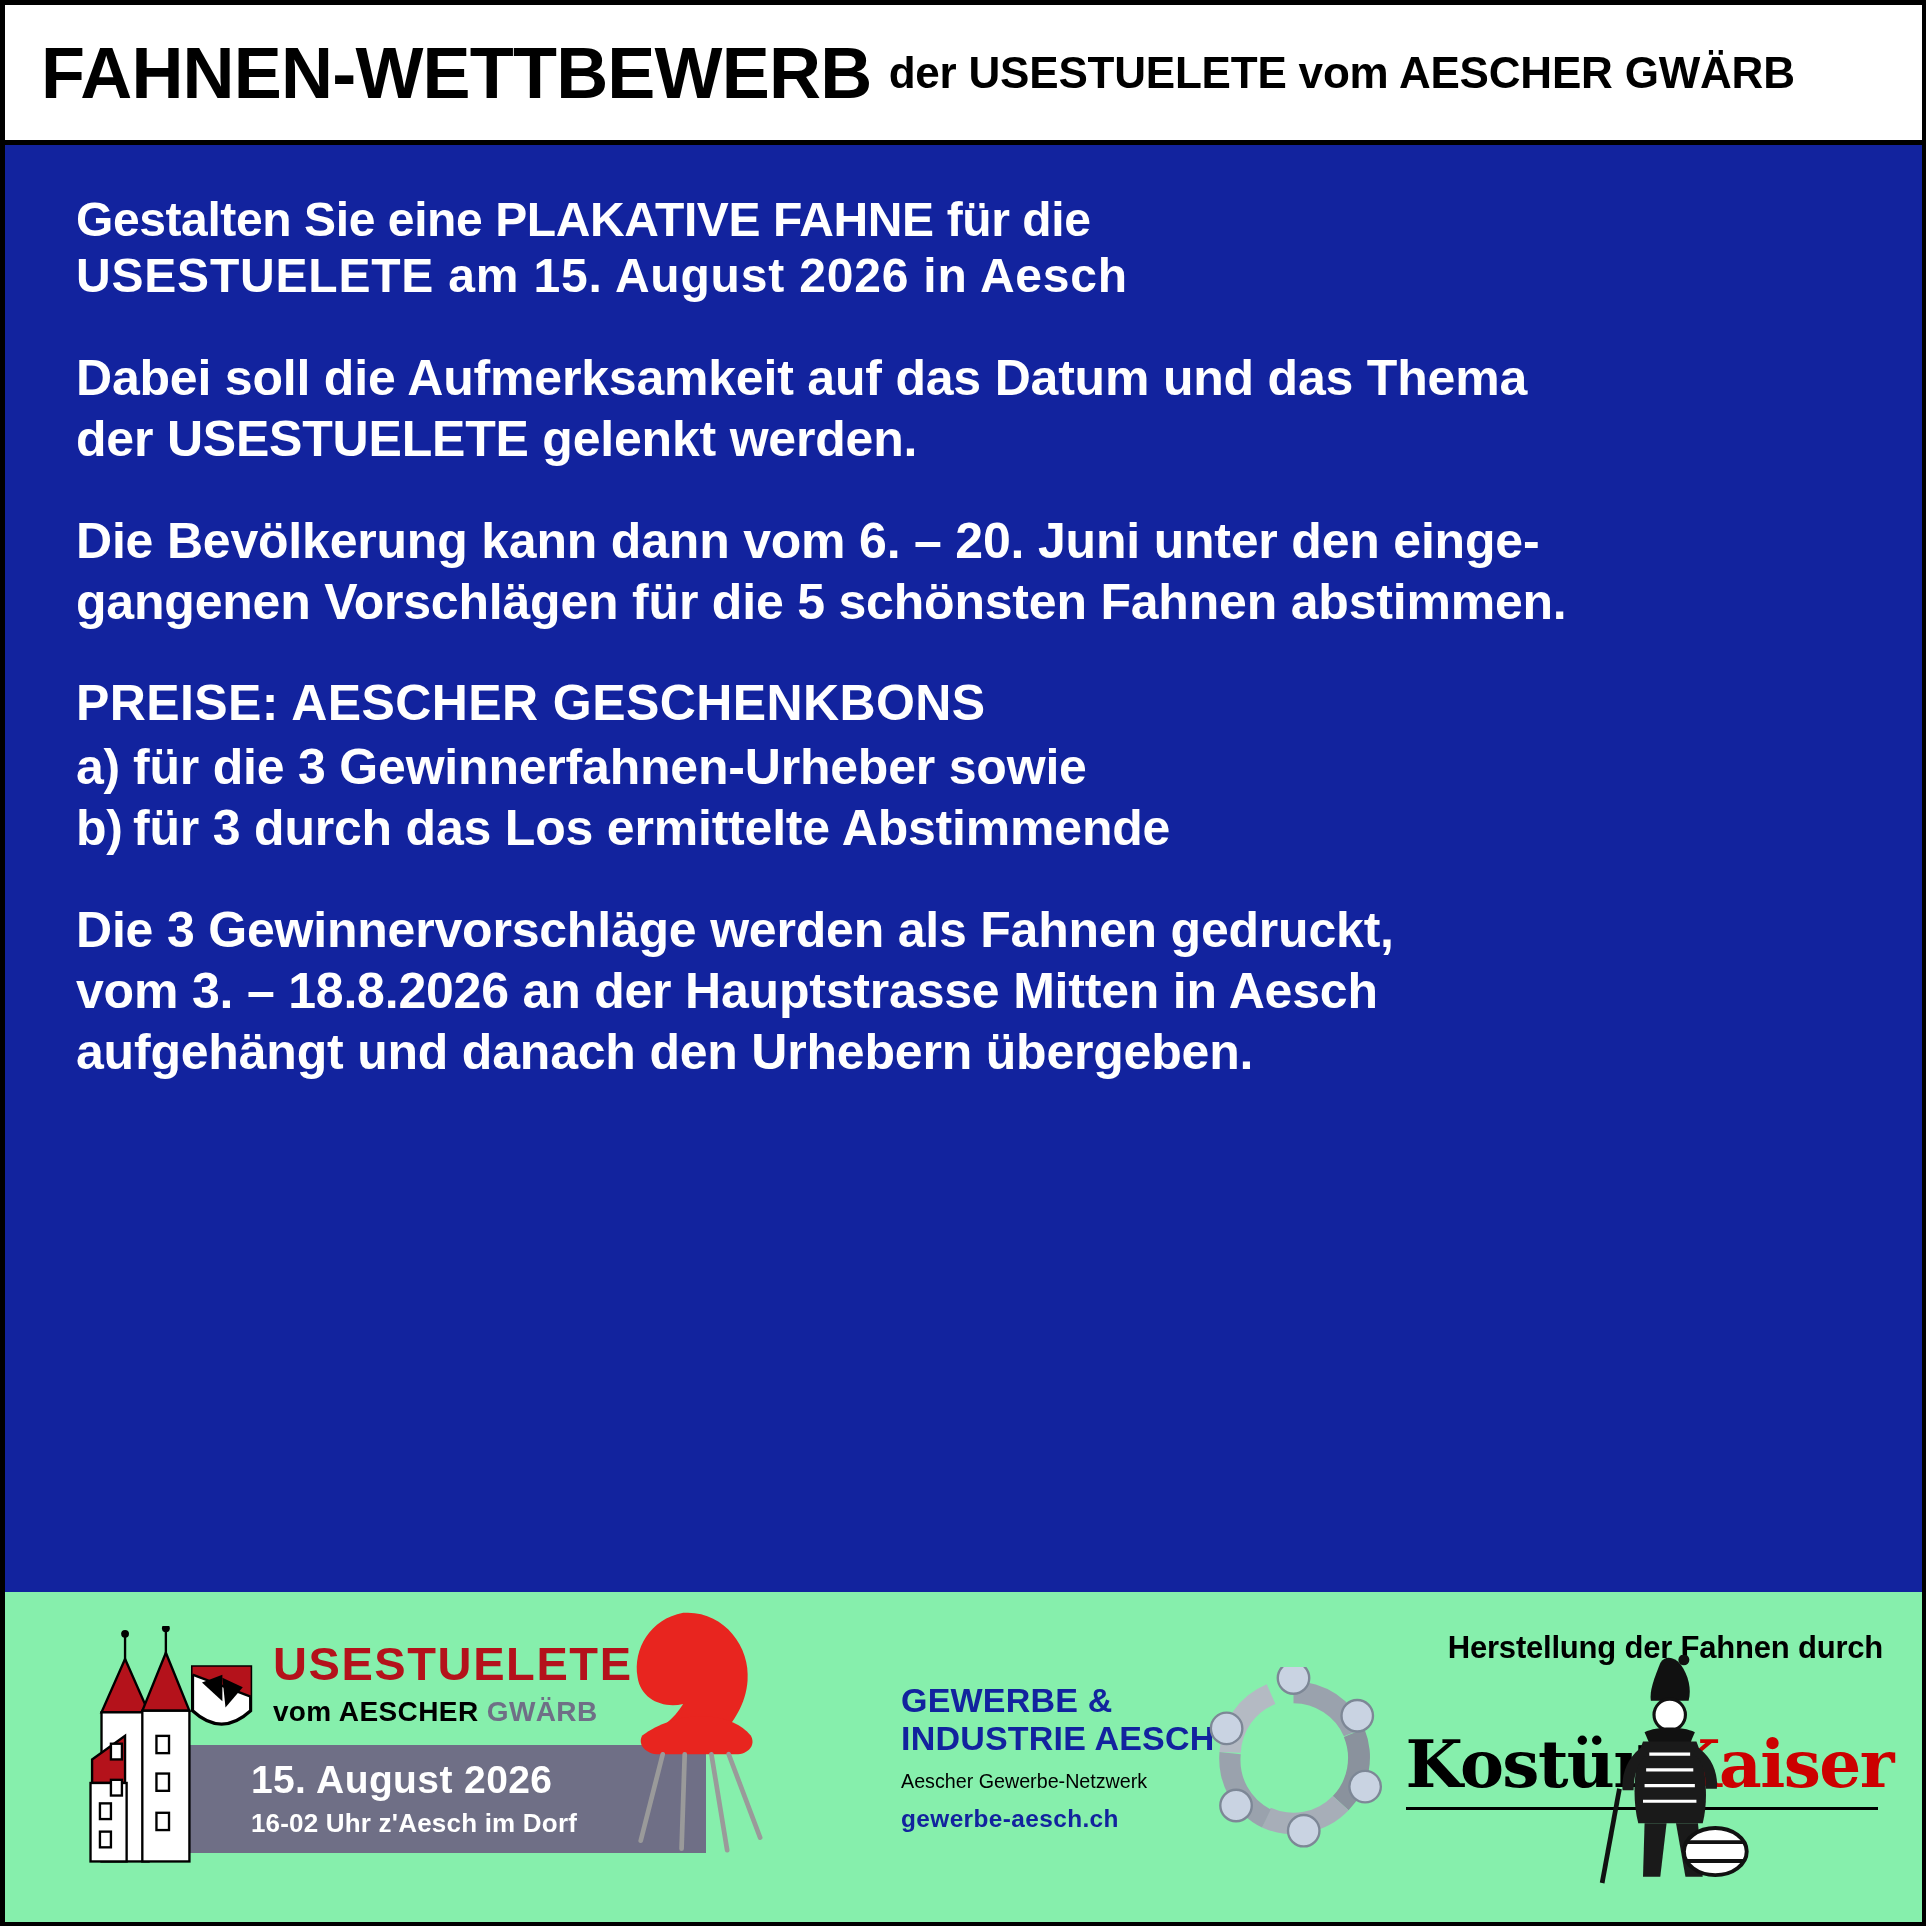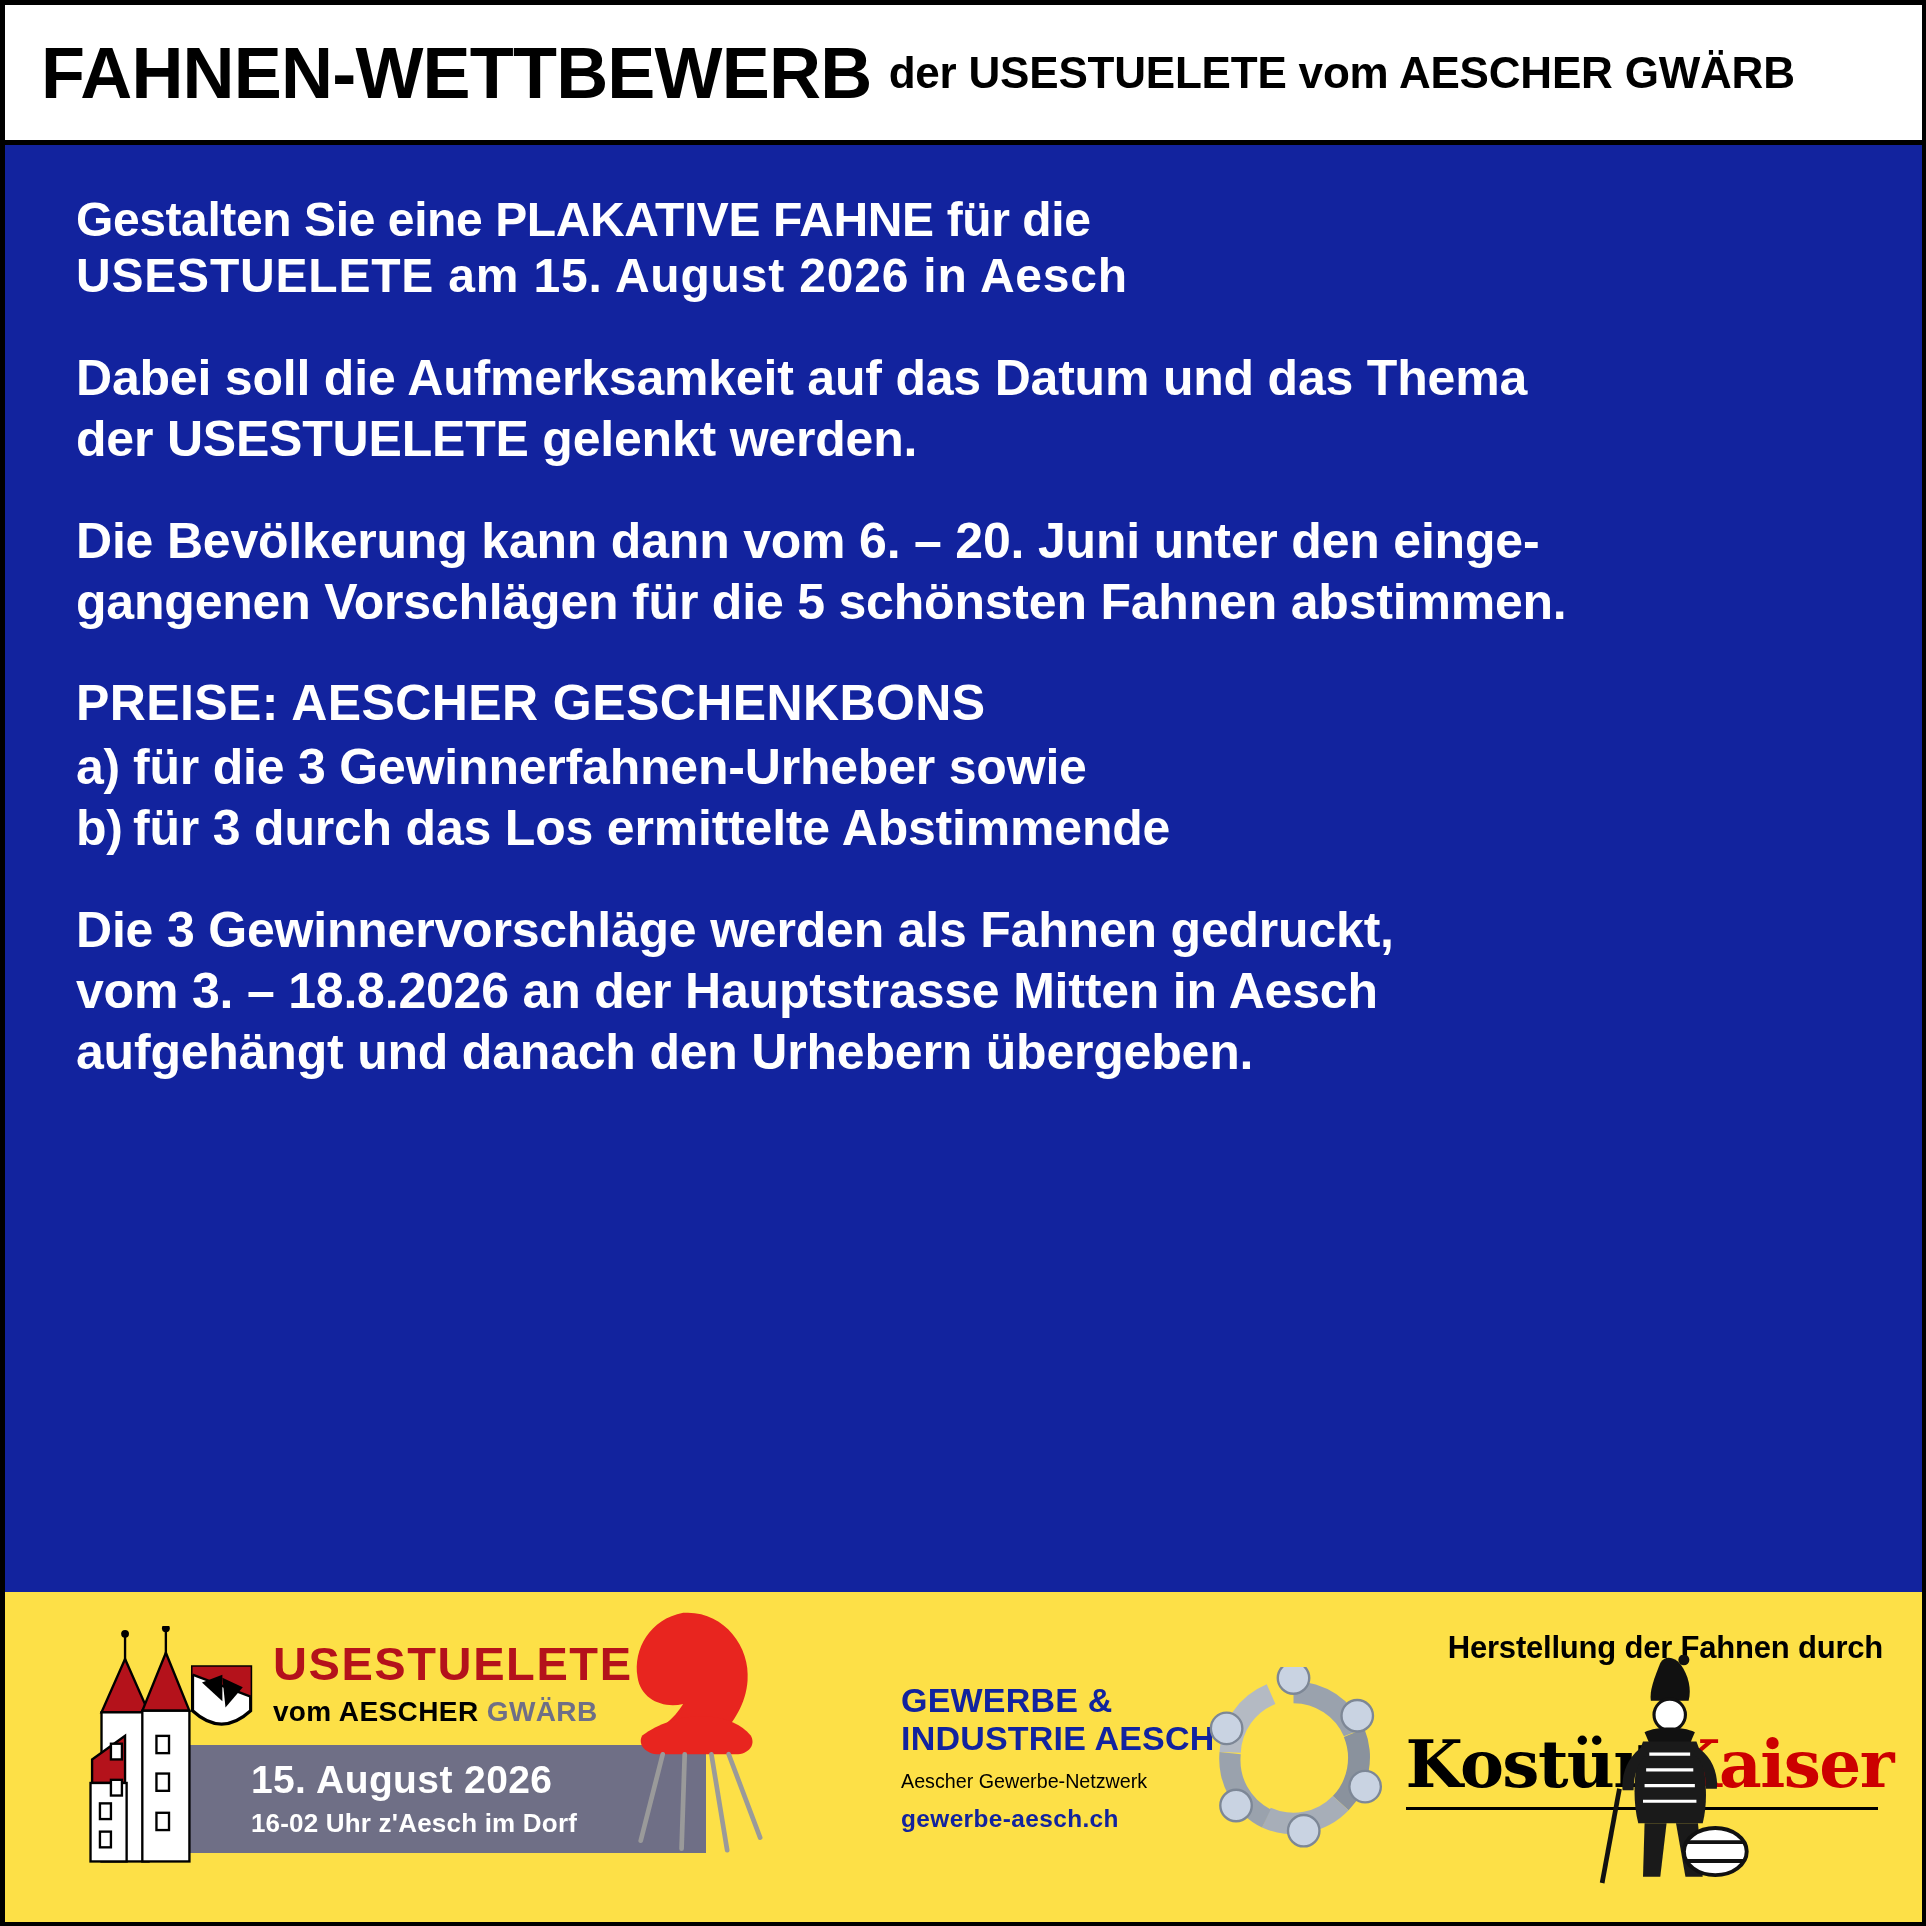--- a/index.html
+++ b/index.html
@@ -98,21 +98,21 @@
   }
   .prize-label {
     width: 57px;
     flex: 0 0 57px;
   }
 
   
   .footer {
     flex: 0 0 auto;
     height: 330px;
-    background: #fde047;
+    background: #86efac;
     display: flex;
     align-items: center;
     box-sizing: border-box;
     padding: 0 31px 0 79px;
     position: relative;
   }
 
   
   .uses-logo {
     position: relative;

